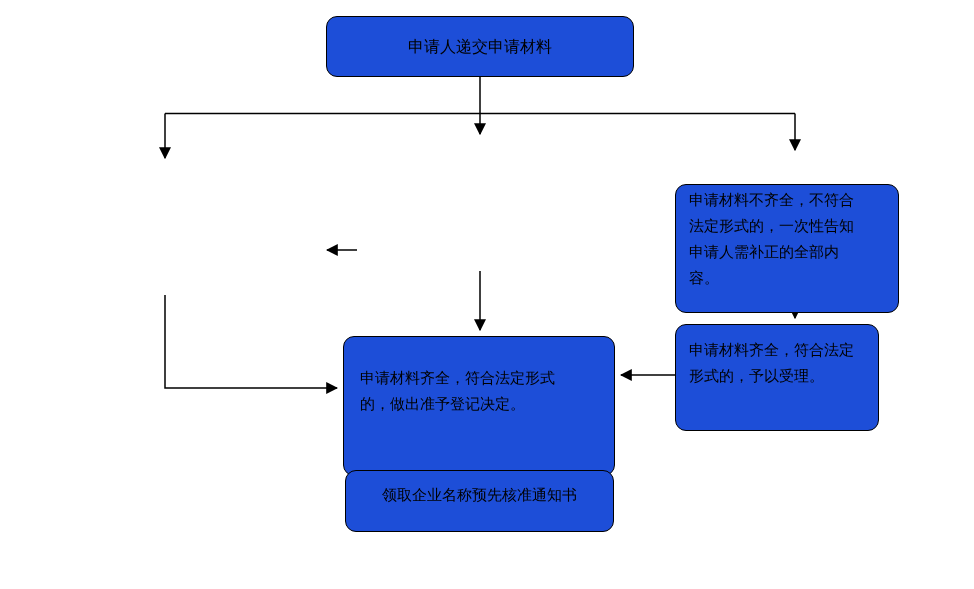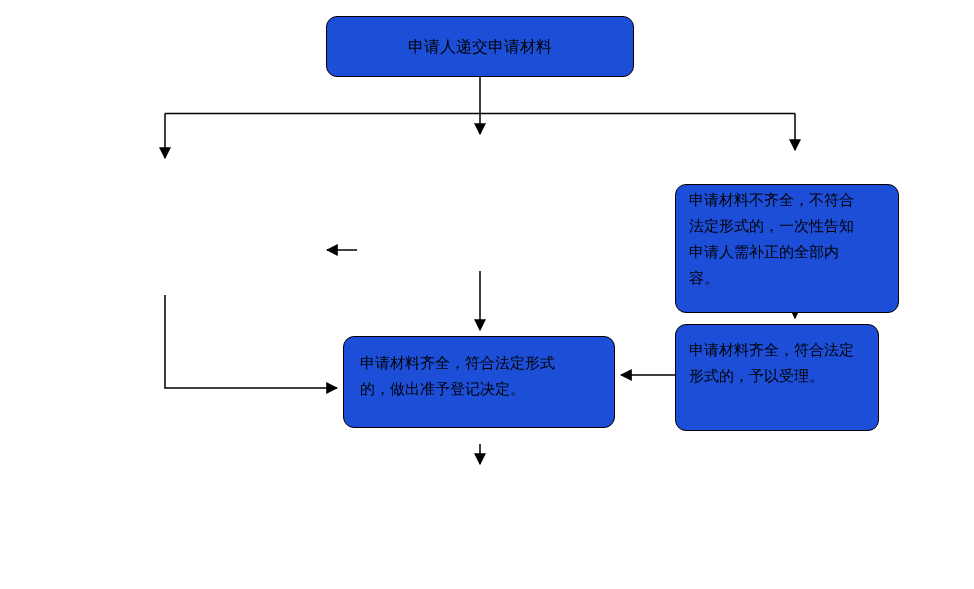--- a/index.html
+++ b/index.html
@@ -24,21 +24,21 @@
   .label{white-space:pre;display:block;}
   .node-submit{
     left:326px;top:16px;width:308px;height:61px;
     display:flex;align-items:center;justify-content:center;
     font-size:16px;
   }
   .node-verify{left:33px;top:164px;width:288px;height:131px;padding:10px 11px;line-height:27px;}
   .node-accept{left:357px;top:140px;width:242px;height:131px;padding:13px 14px;}
   .node-supplement{left:675px;top:156px;width:224px;height:129px;padding:2px 13px;margin-top:28px;}
   .node-accept2{left:675px;top:324px;width:204px;height:107px;padding:12px 13px;}
-  .node-decision{left:343px;top:336px;width:272px;height:92px;padding:13px 16px;}
+  .node-decision{left:343px;top:336px;width:272px;height:140px;padding:28px 16px;}
   .node-receive{
     left:345px;top:470px;width:269px;height:62px;
     display:flex;justify-content:center;align-items:flex-start;
     padding-top:11px;
   }
 </style>
 </head>
 <body>
 
 <div class="canvas">
@@ -80,14 +80,17 @@
   <div class="node node-accept2">
     <span class="label">申请材料齐全，符合法定
 形式的，予以受理。</span>
   </div>
 
   <div class="node node-decision">
     <span class="label">申请材料齐全，符合法定形式
 的，做出准予登记决定。</span>
   </div>
 
+  <div class="node node-receive">
+    <span class="label">领取企业名称预先核准通知书</span>
+  </div>
 
 </div>
 
 </body></html>

